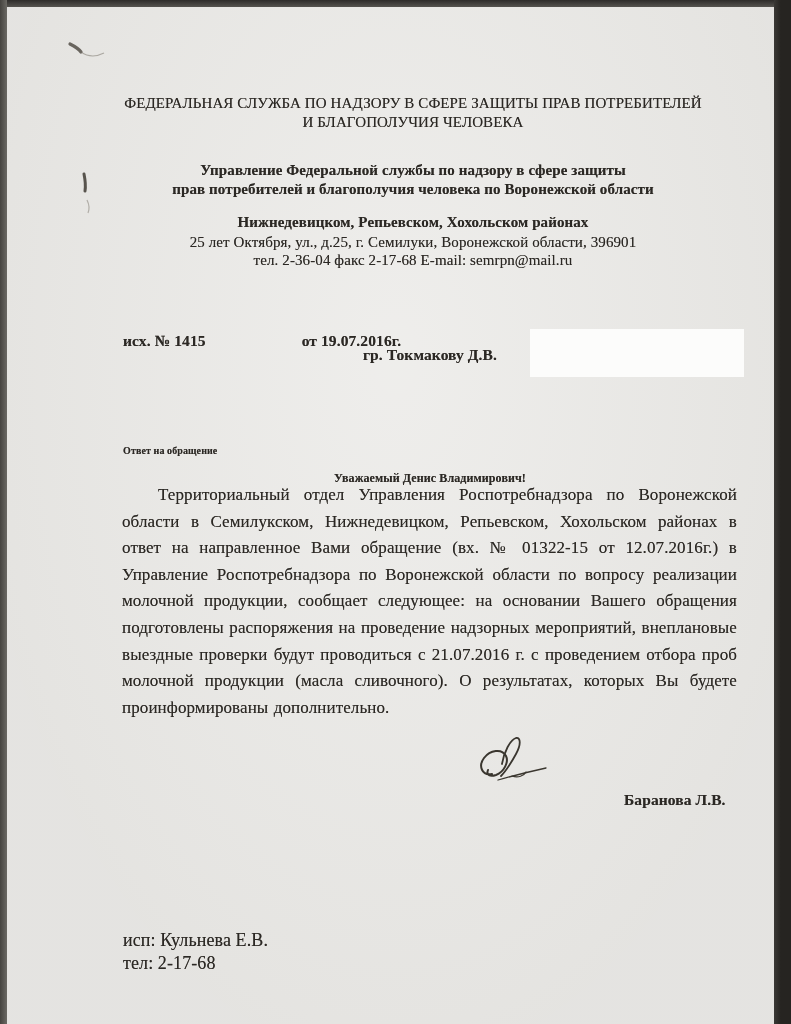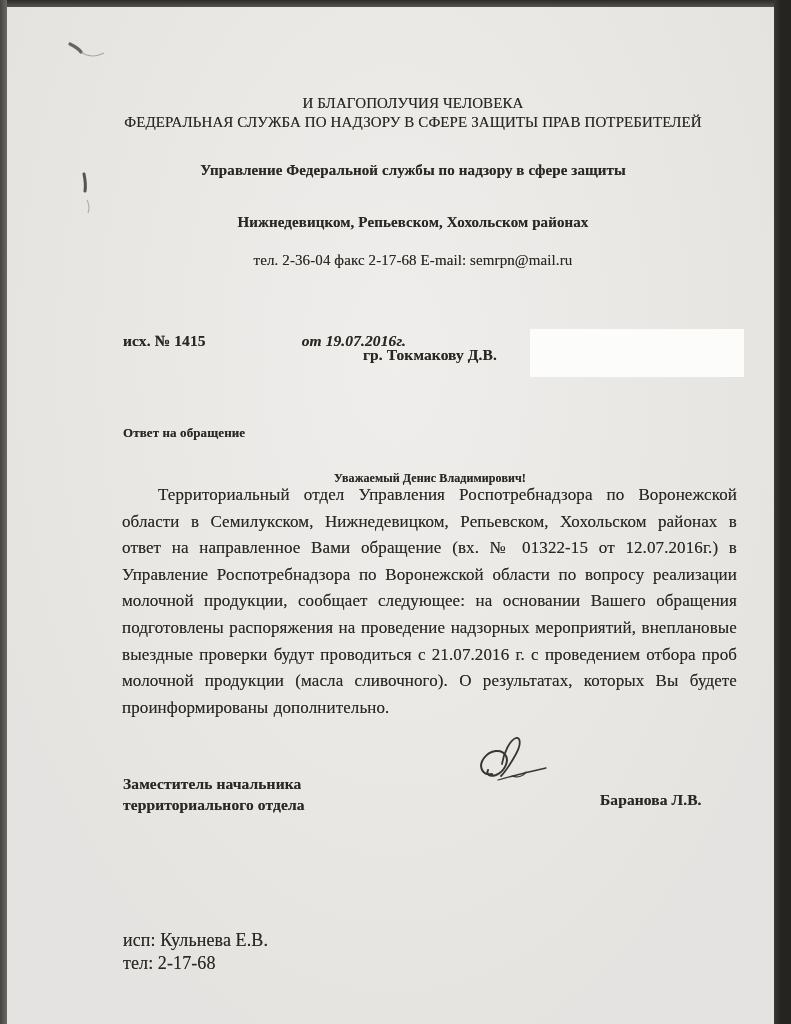--- a/index.html
+++ b/index.html
@@ -21,33 +21,33 @@
   .txt{position:absolute;letter-spacing:0.1px;text-shadow:0 0 0.6px rgba(45,40,34,0.55);}
   .center{text-align:center;}
   .bold{font-weight:bold;margin-top:33px;}
   .header-block{left:83px;width:660px;}
   .org{font-size:15px;line-height:19px;}
   .dept{font-size:15px;line-height:19px;}
   .terr{font-size:15px;line-height:19px;}
   .addr{font-size:15px;line-height:18px;font-weight:normal;}
   .ref-row{left:123px;top:299px;width:614px;font-size:15.5px;}
   .ref-out{display:inline-block;}
-  .ref-date{display:inline-block;margin-left:92px;font-style:italic;}
+  .ref-date{display:inline-block;margin-left:92px;}
   .recipient{left:123px;top:313px;width:614px;text-align:center;font-size:15.5px;}
   .redaction{position:absolute;left:530px;top:329px;width:214px;height:48px;background:#fcfcfb;}
-  .subject{left:123px;top:392px;font-size:13px;}
+  .subject{left:123px;top:412px;font-size:10px;}
   .salutation{left:123px;top:438px;width:614px;font-size:12px;}
   .body-text{
     left:122px;top:482px;width:615px;
     font-size:17px;line-height:26.6px;
     text-align:justify;text-indent:36px;
     word-spacing:1px;
   }
   .sig-title{left:123px;top:740px;font-size:15.5px;line-height:21px;}
-  .sig-name{left:600px;top:758px;font-size:15.5px;}
+  .sig-name{left:624px;top:758px;font-size:15.5px;}
   .sig-scribble{position:absolute;left:468px;top:730px;}
   .footer{left:123px;top:929px;font-size:18px;line-height:23px;font-weight:normal;}
   .pen-mark{position:absolute;}
 </style>
 </head>
 <body>
 
 <div class="page">
 
   <div class="edge-top"></div>
@@ -57,48 +57,46 @@
   <svg class="pen-mark" style="left:62px;top:38px;" width="50" height="26" viewBox="0 0 50 26">
     <path d="M8 6 C 12 8, 17 11, 19 14" stroke="#4a453d" stroke-width="3.2" fill="none" stroke-linecap="round" opacity="0.8"></path>
     <path d="M19 14 C 26 19, 34 19, 42 15" stroke="#7a756b" stroke-width="1.1" fill="none" opacity="0.55"></path>
   </svg>
   <svg class="pen-mark" style="left:76px;top:170px;" width="22" height="48" viewBox="0 0 22 48">
     <path d="M8 4 C 9 9, 10 15, 9 21" stroke="#3e3a33" stroke-width="3" fill="none" stroke-linecap="round" opacity="0.85"></path>
     <path d="M11 30 C 13 34, 14 38, 12 43" stroke="#7d786e" stroke-width="1.2" fill="none" opacity="0.5"></path>
   </svg>
 
   <div class="txt header-block center org" style="top:94px;">
+    <div>ФЕДЕРАЛЬНАЯ СЛУЖБА ПО НАДЗОРУ В СФЕРЕ ЗАЩИТЫ ПРАВ ПОТРЕБИТЕЛЕЙ</div>
     <div>И БЛАГОПОЛУЧИЯ ЧЕЛОВЕКА</div>
-    <div>ФЕДЕРАЛЬНАЯ СЛУЖБА ПО НАДЗОРУ В СФЕРЕ ЗАЩИТЫ ПРАВ ПОТРЕБИТЕЛЕЙ</div>
   </div>
   <div class="txt header-block center dept bold" style="top:128px;">
     <div>Управление  Федеральной службы по надзору в сфере  защиты</div>
+    <div>прав потребителей и благополучия человека по Воронежской области</div>
   </div>
   <div class="txt header-block center terr bold" style="top:180px;">
     <div>Нижнедевицком, Репьевском, Хохольском  районах</div>
   </div>
+  <div class="txt header-block center addr" style="top:233px;">25 лет Октября,  ул., д.25, г. Семилуки, Воронежской области, 396901</div>
   <div class="txt header-block center addr" style="top:251px;text-align:center;">тел. 2-36-04  факс 2-17-68  E-mail: semrpn@mail.ru</div>
 
   <div class="txt ref-row bold">
     <span class="ref-out">исх. №  1415</span>
     <span class="ref-date">от   19.07.2016г.</span>
   </div>
   <div class="txt recipient bold">гр. Токмакову Д.В.</div>
 
   <div class="redaction"></div>
 
   <div class="txt subject bold">Ответ на обращение</div>
   <div class="txt salutation center bold">Уважаемый Денис Владимирович!</div>
 
   <div class="txt body-text">Территориальный отдел Управления Роспотребнадзора по Воронежской области в Семилукском, Нижнедевицком, Репьевском, Хохольском районах в ответ на направленное Вами обращение (вх. № 01322-15 от 12.07.2016г.) в Управление Роспотребнадзора по Воронежской области  по вопросу реализации молочной продукции, сообщает следующее: на основании Вашего обращения подготовлены распоряжения на проведение надзорных мероприятий,    внеплановые выездные проверки будут проводиться с 21.07.2016 г. с проведением отбора проб молочной продукции (масла сливочного). О результатах, которых Вы будете проинформированы дополнительно.</div>
 
-  <div class="txt sig-title bold">
-    <div>Заместитель начальника</div>
-    <div>территориального отдела</div>
-  </div>
   <svg class="sig-scribble" width="96" height="66" viewBox="0 0 96 66">
     <path d="M24 44 C 14 46, 10 36, 16 28 C 22 20, 34 18, 38 26 C 41 32, 36 42, 28 45 C 22 47, 18 45, 20 40" stroke="#3a362f" stroke-width="2" fill="none" stroke-linecap="round"></path>
     <path d="M34 34 C 36 22, 42 10, 48 8 C 53 7, 53 15, 48 24 C 43 33, 37 42, 33 46" stroke="#3a362f" stroke-width="1.8" fill="none" stroke-linecap="round"></path>
     <path d="M30 50 C 44 46, 60 42, 78 38" stroke="#3a362f" stroke-width="1.3" fill="none" stroke-linecap="round"></path>
     <path d="M44 46 C 50 48, 56 46, 58 42" stroke="#3a362f" stroke-width="1.2" fill="none" stroke-linecap="round"></path>
   </svg>
   <div class="txt sig-name bold">Баранова Л.В.</div>
 
   <div class="txt footer">
     <div>исп: Кульнева Е.В.</div>

